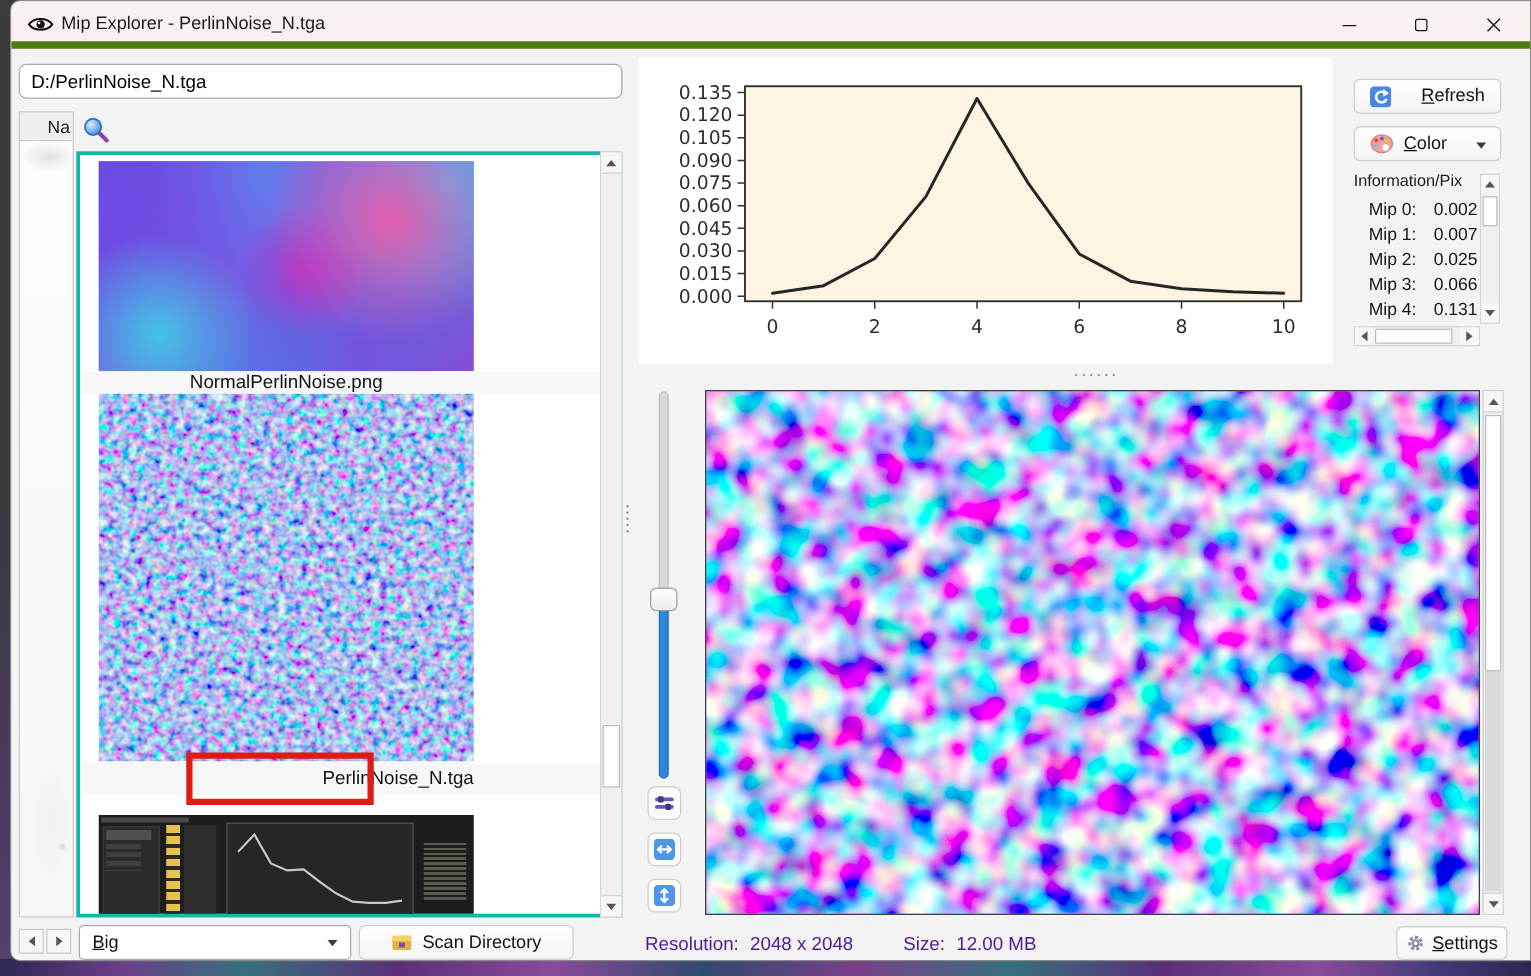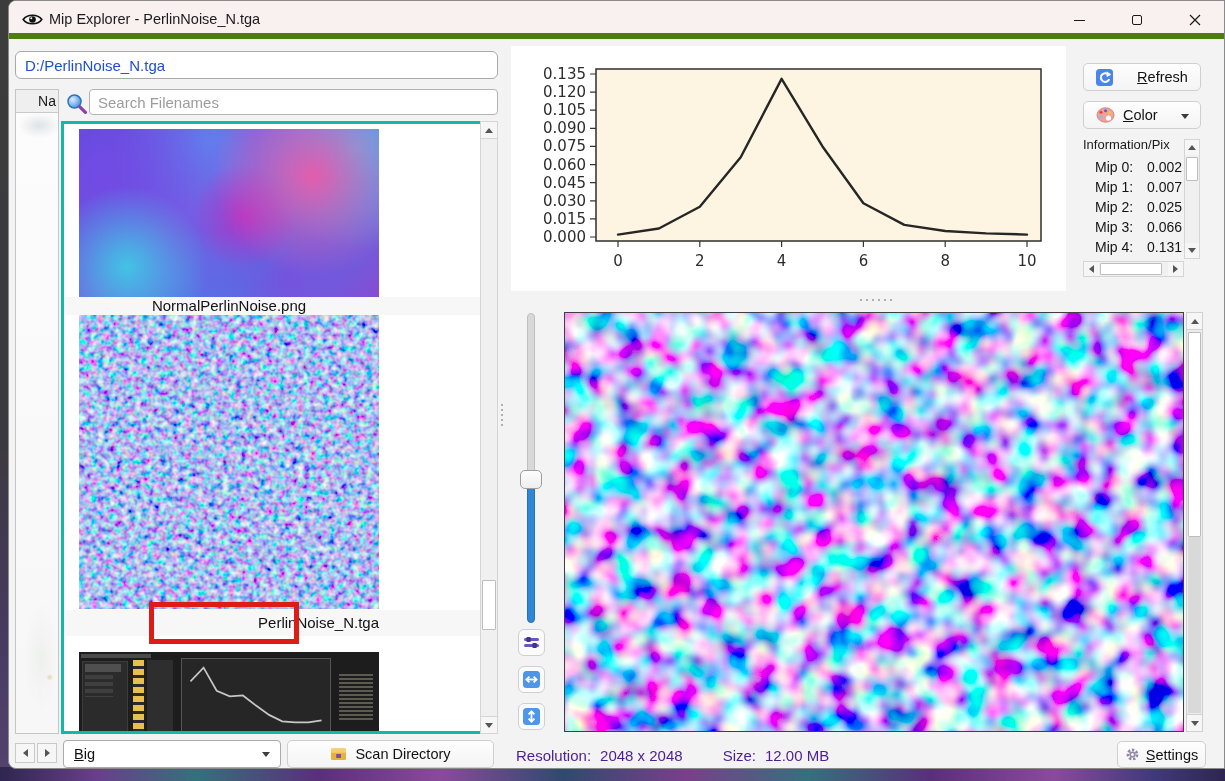--- a/index.html
+++ b/index.html
@@ -16,21 +16,21 @@
   .titlebar { position:absolute; left:0; top:0; width:100%; height:38px; background:#f9f0f0; border-bottom:6px solid #4d7c0f; }
   .app-icon { position:absolute; left:13px; top:11px; }
   .title-text { position:absolute; left:40px; top:10px; font-size:14.5px; color:#1b1b1b; white-space:nowrap; }
   .win-controls { position:absolute; right:0; top:0; height:38px; display:flex; }
   .winbtn { width:58px; height:38px; border:none; background:transparent; display:flex; align-items:center; justify-content:center; cursor:default; }
   .min-glyph { width:11px; height:1px; background:#1a1a1a; display:block; }
   .max-glyph { width:10px; height:10px; border:1.2px solid #1a1a1a; border-radius:2px; display:block; }
 
   
   .path-input { position:absolute; left:6px; top:50px; width:483px; height:28px; border:1px solid #a9a9a9; border-radius:6px;
-    background:#fff; font-size:15px; color:#1d4ed8; padding:0 9px; font-family:"Liberation Sans",sans-serif; outline:none; }
+    background:#fff; font-size:15px; color:#000000; padding:0 9px; font-family:"Liberation Sans",sans-serif; outline:none; }
   .search-icon { position:absolute; left:56px; top:91px; }
   .search-input { position:absolute; left:80px; top:88px; width:409px; height:26px; border:1px solid #b3b3b3; border-radius:4px;
     background:#fff; font-size:15px; color:#222; padding:0 8px; font-family:"Liberation Sans",sans-serif; outline:none; }
   .search-input::placeholder { color:#9c9c9c; }
 
   
   .tree-panel { position:absolute; left:6px; top:88px; width:44px; height:645px; background:#fff; border:1px solid #c5c5c5; overflow:hidden; }
   .tree-header { height:23px; background:#efefef; border-bottom:1px solid #c9c9c9; font-size:14px; color:#1a1a1a;
     text-align:right; padding:3px 2px 0 0; overflow:hidden; white-space:nowrap; }
   .tree-body { height:620px; background:
@@ -132,21 +132,21 @@
   .viewer-vscroll { position:absolute; left:1177px; top:311px; width:17px; height:420px; background:#ececec; border:1px solid #d0d0d0; }
   .viewer-vscroll .sb-btn { position:absolute; left:0; width:15px; height:17px; border:none; border-bottom:1px solid #d0d0d0; }
   .viewer-vscroll .btn-down { bottom:0; border-bottom:none; border-top:1px solid #d0d0d0; }
   .viewer-sb-thumb { position:absolute; left:1px; top:19px; width:13px; height:205px; }
   .viewer-sb-shade { position:absolute; left:1px; top:224px; width:13px; height:176px; background:#d9d9d9; }
 
   
   .big-combo { position:absolute; left:54px; top:739px; width:218px; height:28px; background:#fff; border:1px solid #ababab; border-radius:4px;
     font-size:14.5px; color:#111; display:flex; align-items:center; padding:0 10px; }
   .big-combo .combo-arrow { margin-left:auto; }
-  .scan-btn { position:absolute; left:278px; top:739px; width:207px; height:28px; }
+  .scan-btn { position:absolute; left:278px; top:739px; width:172px; height:28px; }
   .status-text { position:absolute; left:507px; top:746px; font-size:15px; color:#4c1d95; display:flex; gap:9px; align-items:center; }
   .status-text .gap { width:22px; }
   .settings-btn { position:absolute; left:1108px; top:740px; width:89px; height:27px; gap:6px; }
 </style>
 </head>
 <body>
 
 <svg width="0" height="0" style="position:absolute">
   <defs>
     <filter id="fNoiseMain" x="0%" y="0%" width="100%" height="100%">
@@ -207,21 +207,20 @@
         <span class="tri-right"></span>
       </span>
   </div>
 
   <span class="search-icon">
     <svg width="23" height="23" viewBox="0 0 23 23">
       <circle cx="9.5" cy="9.5" r="6.5" fill="url(#lensGrad)" stroke="#2f74c0" stroke-width="1.5"></circle>
       <line x1="14.8" y1="14.8" x2="20.4" y2="20.4" stroke="#8a3fb0" stroke-width="3.2" stroke-linecap="round"></line>
     </svg>
   </span>
-  <input class="search-input" placeholder="Search Filenames" style="">
 
   <div class="thumb-list">
     <div class="thumb1"></div>
     <div class="label-strip strip1"></div>
     <div class="thumb-label lbl1">NormalPerlinNoise.png</div>
 
     <div class="thumb2">
       <svg width="300" height="294" preserveAspectRatio="none">
           <rect width="300" height="294" fill="#8585e8" filter="url(#fNoiseFine)"></rect>
         </svg>

